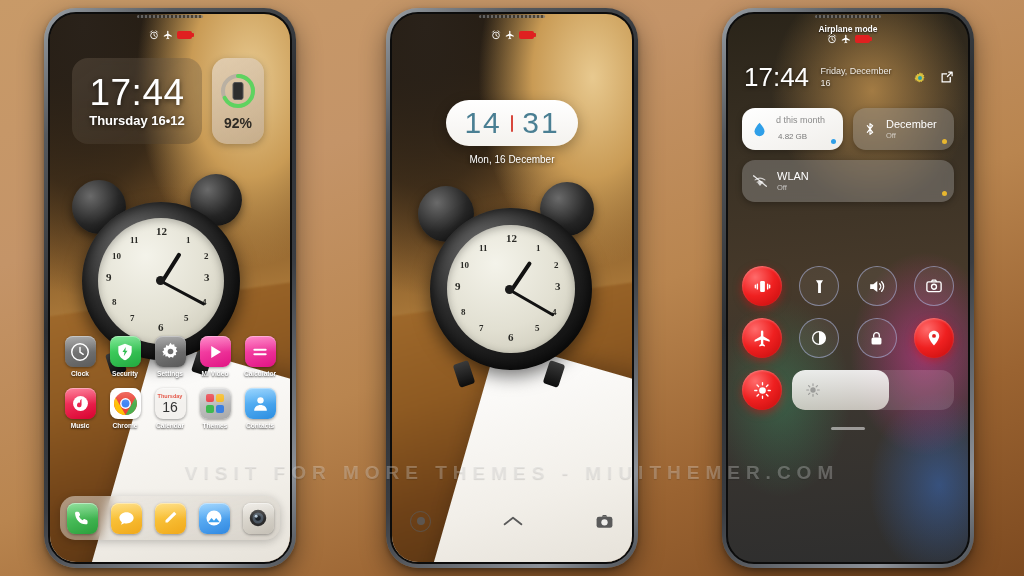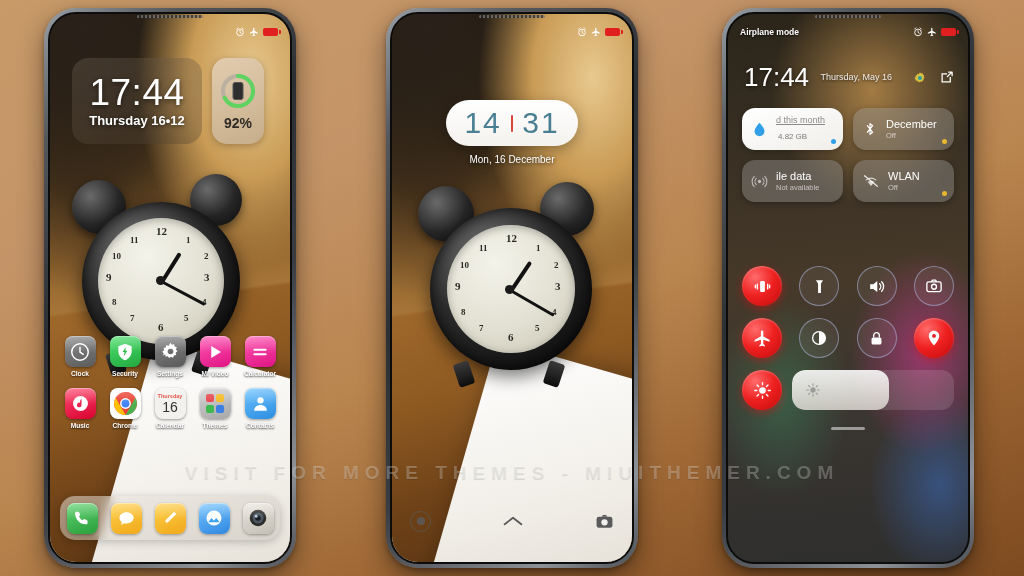--- a/index.html
+++ b/index.html
@@ -96,21 +96,21 @@
     color: #2a2a26; font-weight: bold; line-height: 1;
   }
   .clockart .foot {
     position: absolute; background: linear-gradient(180deg,#3a3a3a,#0d0d0d);
     border-radius: 3px;
   }
 
   
   .statusbar {
     position: absolute; top: 10px; left: 0; right: 0; height: 16px;
-    display: flex; align-items: center; z-index: 8; padding: 0 12px;
+    display: flex; align-items: center; z-index: 8; padding: 0 12px; flex-direction: column;
   }
   .sb-left { flex: 1; font-size: 8.5px; color: #fff; font-weight: bold;
              text-shadow: 0 1px 2px rgba(0,0,0,.8); }
   .sb-right { display: flex; align-items: center; gap: 4px; }
   .sb-icon { display: block; }
   .battery-red {
     width: 15px; height: 8px; border-radius: 2px;
     background: #e02020; position: relative;
   }
   .battery-red::after {
@@ -252,21 +252,21 @@
   .tile {
     flex: 1; height: 42px; border-radius: 13px; position: relative;
     display: flex; align-items: center; padding: 0 9px; gap: 8px;
     box-shadow: 0 2px 6px rgba(0,0,0,.28);
   }
   .tile.light { background: linear-gradient(160deg,#ffffff,#f0eeea); }
   .tile.dim { background: rgba(160,160,160,.38); backdrop-filter: blur(6px); }
   .tile-txt { display: flex; flex-direction: column; line-height: 1.2; min-width: 0; }
   .tile-title { font-size: 9px; white-space: nowrap; overflow: hidden; }
   .tile-sub { font-size: 7.5px; white-space: nowrap; }
-  .tile.light .tile-title { color: #8b8b8b; text-decoration: underline; }
+  .tile.light .tile-title { color: #8b8b8b; }
   .tile.light .tile-big { font-size: 15px; color: #1d1d1d; font-weight: bold; }
   .tile.light .tile-big span { font-size: 8px; color: #7a7a7a; font-weight: normal; margin-left: 2px; }
   .tile.dim .tile-title { color: #ffffff; font-size: 11px; }
   .tile.dim .tile-sub { color: rgba(255,255,255,.62); }
   .tile-dot {
     position: absolute; right: 7px; bottom: 6px;
     width: 5px; height: 5px; border-radius: 50%;
   }
   .toggles { position: absolute; left: 14px; right: 14px; top: 252px; z-index: 8; }
   .tog-row { display: flex; justify-content: space-between; margin-bottom: 12px; align-items: center; }
@@ -589,21 +589,21 @@
         </svg>
         <svg class="sb-icon" width="10" height="10" viewBox="0 0 24 24">
           <path d="M21 16v-2l-8-5V3.5a1.5 1.5 0 0 0-3 0V9l-8 5v2l8-2.5V19l-2 1.5V22l3.5-1 3.5 1v-1.5L13 19v-5.5z" fill="#fff"></path>
         </svg>
         <div class="battery-red"></div>
       </div>
     </div>
 
     <div class="cc-header">
       <div class="cc-time">17:44</div>
-      <div class="cc-date">Thursday, May 16</div>
+      <div class="cc-date">Friday, December 16</div>
     </div>
     <div class="cc-head-icons">
       <svg width="14" height="14" viewBox="0 0 24 24">
         <path d="M12 2l1.6 2.2 2.6-.6.5 2.6 2.5 1-1 2.5 1.7 2-2 1.7.6 2.6-2.6.5-1 2.5-2.4-1.1-2.1 1.6-1.6-2.1-2.6.3-.2-2.6L3 16.8l1.3-2.3L2.6 12l2.2-1.5-.8-2.5 2.6-.7.6-2.6 2.5.9z" fill="#d8c040"></path>
         <circle cx="12" cy="12" r="3.4" fill="#2a9ea8"></circle>
       </svg>
       <svg width="15" height="15" viewBox="0 0 24 24">
         <path d="M4 5h9v2H6v11h11v-7h2v9H4z" fill="#fff"></path>
         <path d="M13.5 10.5L20 4M15.5 3.5H21v5.5" stroke="#fff" stroke-width="2" fill="none" stroke-linecap="round" stroke-linejoin="round"></path>
       </svg>
@@ -628,30 +628,20 @@
           <div class="tile-txt">
             <div class="tile-title">December</div>
             <div class="tile-sub">Off</div>
           </div>
           <div class="tile-dot" style="background:#e8b72f;"></div>
         </div>
       </div>
 
       <div class="tile-row">
         <div class="tile dim">
-          <svg width="17" height="17" viewBox="0 0 24 24">
-            <circle cx="12" cy="12" r="2.3" fill="rgba(255,255,255,.6)"></circle>
-            <path d="M7.5 7.5a6.4 6.4 0 0 0 0 9M16.5 7.5a6.4 6.4 0 0 1 0 9M4.6 4.6a10.5 10.5 0 0 0 0 14.8M19.4 4.6a10.5 10.5 0 0 1 0 14.8" stroke="rgba(255,255,255,.6)" stroke-width="1.5" fill="none" stroke-linecap="round"></path>
-          </svg>
-          <div class="tile-txt">
-            <div class="tile-title">ile data</div>
-            <div class="tile-sub">Not available</div>
-          </div>
-        </div>
-        <div class="tile dim">
           <svg width="18" height="18" viewBox="0 0 24 24">
             <path d="M12 18.5l3.2-4a4.8 4.8 0 0 0-6.4 0z" fill="rgba(255,255,255,.75)"></path>
             <path d="M5.5 10.5a11 11 0 0 1 13 0M8.2 13.6a7 7 0 0 1 7.6 0" stroke="rgba(255,255,255,.7)" stroke-width="1.6" fill="none" stroke-linecap="round"></path>
             <path d="M3.5 5l17 14" stroke="rgba(255,255,255,.85)" stroke-width="1.6" stroke-linecap="round"></path>
           </svg>
           <div class="tile-txt">
             <div class="tile-title">WLAN</div>
             <div class="tile-sub">Off</div>
           </div>
           <div class="tile-dot" style="background:#e8b72f;"></div>

